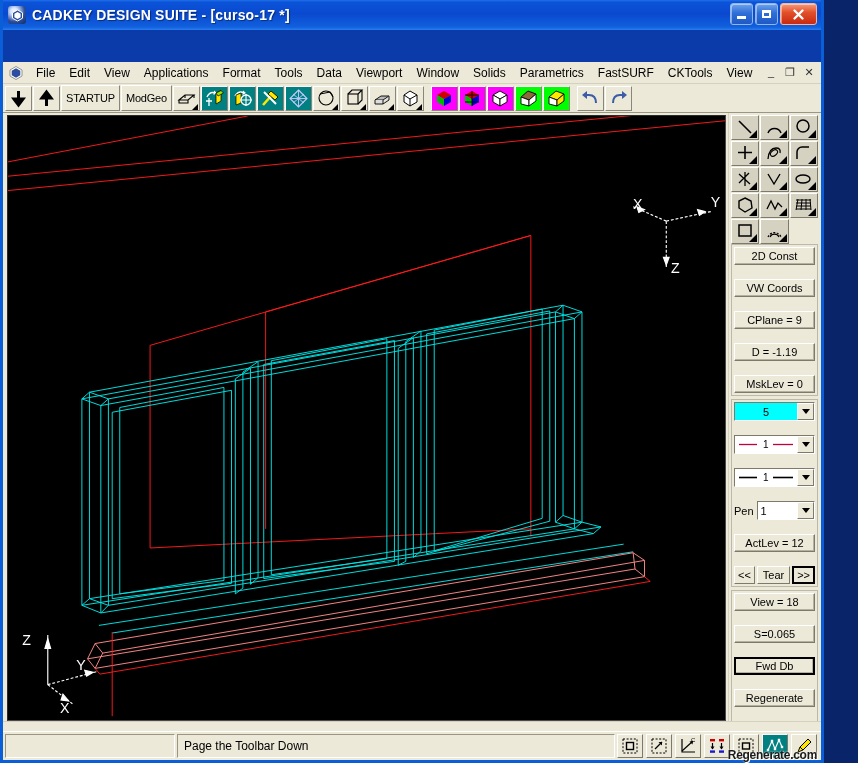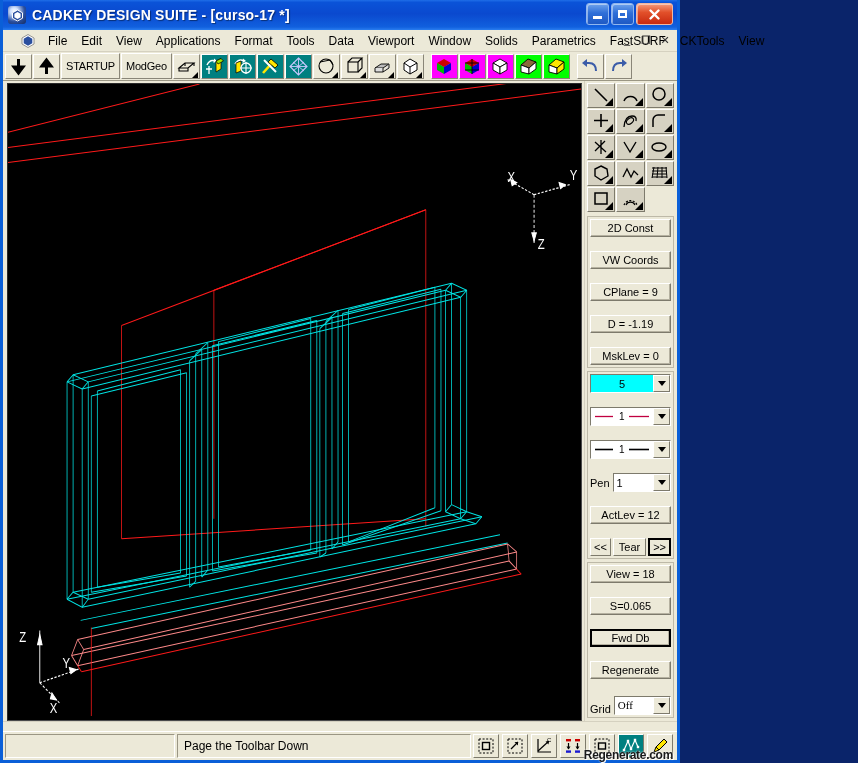--- a/index.html
+++ b/index.html
@@ -4,21 +4,21 @@
 <style>
   * { box-sizing: border-box; margin: 0; padding: 0; }
   html, body {
     width: 858px; height: 763px;
     background: #0a246a;
     font-family: "Liberation Sans", sans-serif;
     overflow: hidden;
   }
   .app-window {
     position: absolute; left: 0; top: 0;
-    width: 680px; height: 763px;
+    width: 824px; height: 763px;
     background: #0a3ba8;
     border: 3px solid #0a5fd8;
     border-top: none;
     display: flex; flex-direction: column; justify-content: center;
   }
 
   
   .titlebar {
     height: 30px; flex: 0 0 30px;
     background: linear-gradient(180deg,#1f6ee8 0%,#0a53d8 8%,#0a49cf 46%,#1160de 90%,#2a7ef0 100%);
@@ -56,22 +56,23 @@
   }
   .win-btn .bar { width: 9px; height: 3px; background:#fff; margin-top:7px; }
   .win-btn .sq  { width: 9px; height: 8px; border:2px solid #fff; border-top-width:3px; }
 
   
   .menubar {
     height: 22px; flex: 0 0 22px;
     background: #ece9d8;
     display: flex; align-items: center;
     border-bottom: 1px solid #d5d1c0;
-    padding-left: 14px;
+    padding-left: 2px;
     position: relative;
+    margin-top: 32px;
   }
   .menu-app-icon {
     width: 18px; height: 18px; flex:0 0 18px; margin: 0 4px 0 2px;
     display:flex; align-items:center; justify-content:center;
   }
   .menu-item {
     font-size: 12px; color: #000;
     padding: 3px 7px 3px 7px;
     white-space: nowrap;
     line-height: 14px;

